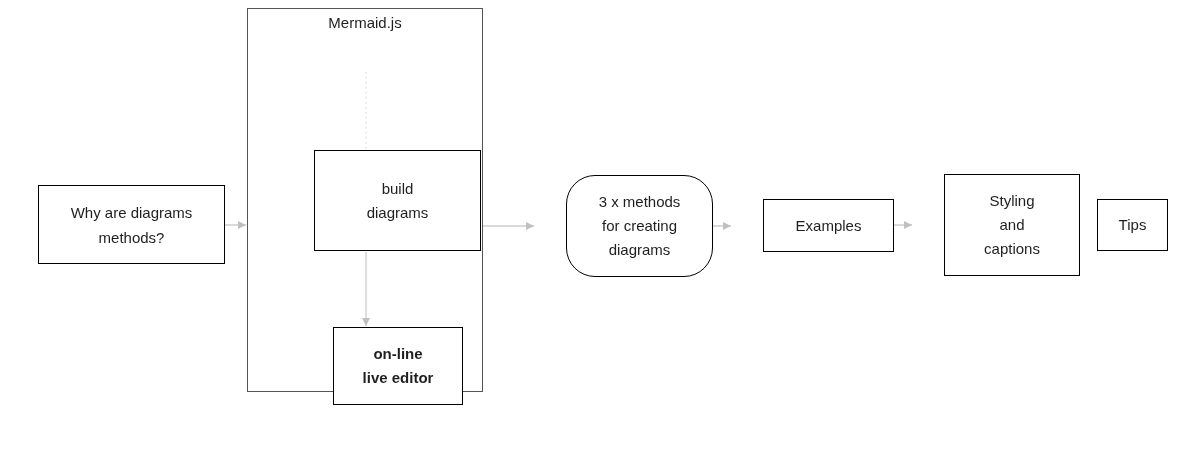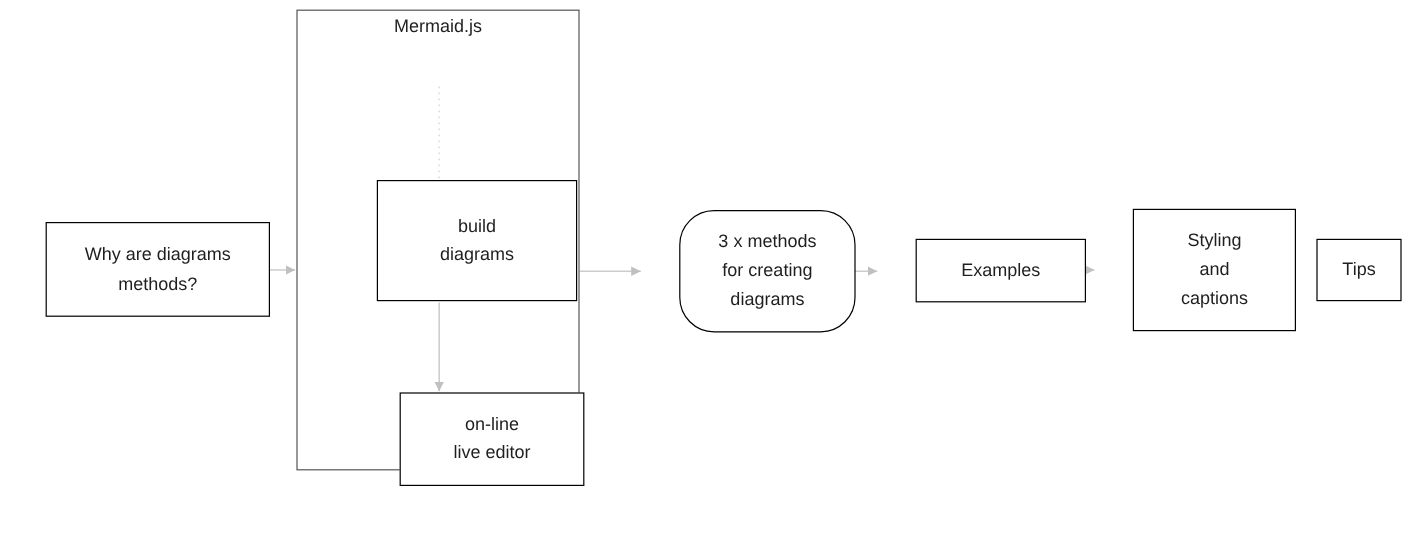--- a/index.html
+++ b/index.html
@@ -41,23 +41,23 @@
     width: 100%;
     text-align: center;
     padding-top: 4px;
     font-size: 15px;
     line-height: 20px;
   }
 
   #node-why      { left: 7px;    top: 185px; width: 187px; height: 79px;  line-height: 25px; }
   #subgraph-mermaid { left: 247px; top: 8px; width: 236px; height: 384px; }
   #node-build    { left: 283px;  top: 150px; width: 167px; height: 101px; }
-  #node-editor   { left: 302px;  top: 327px; width: 154px; height: 78px;  }
+  #node-editor   { left: 302px;  top: 327px; width: 130px; height: 78px; font-weight: bold;  }
   #node-methods  { left: 535px;  top: 175px; width: 147px; height: 102px; border-radius: 29px; }
-  #node-examples { left: 732px;  top: 199px; width: 142px; height: 53px;  }
+  #node-examples { left: 732px;  top: 199px; width: 131px; height: 53px;  }
   #node-styling  { left: 913px;  top: 174px; width: 136px; height: 102px; }
   #node-tips     { left: 1066px; top: 199px; width: 71px;  height: 52px;  }
 </style>
 </head>
 <body>
 
 <div class="canvas">
 
   <svg class="edges" width="1179" height="451">
     <defs>

